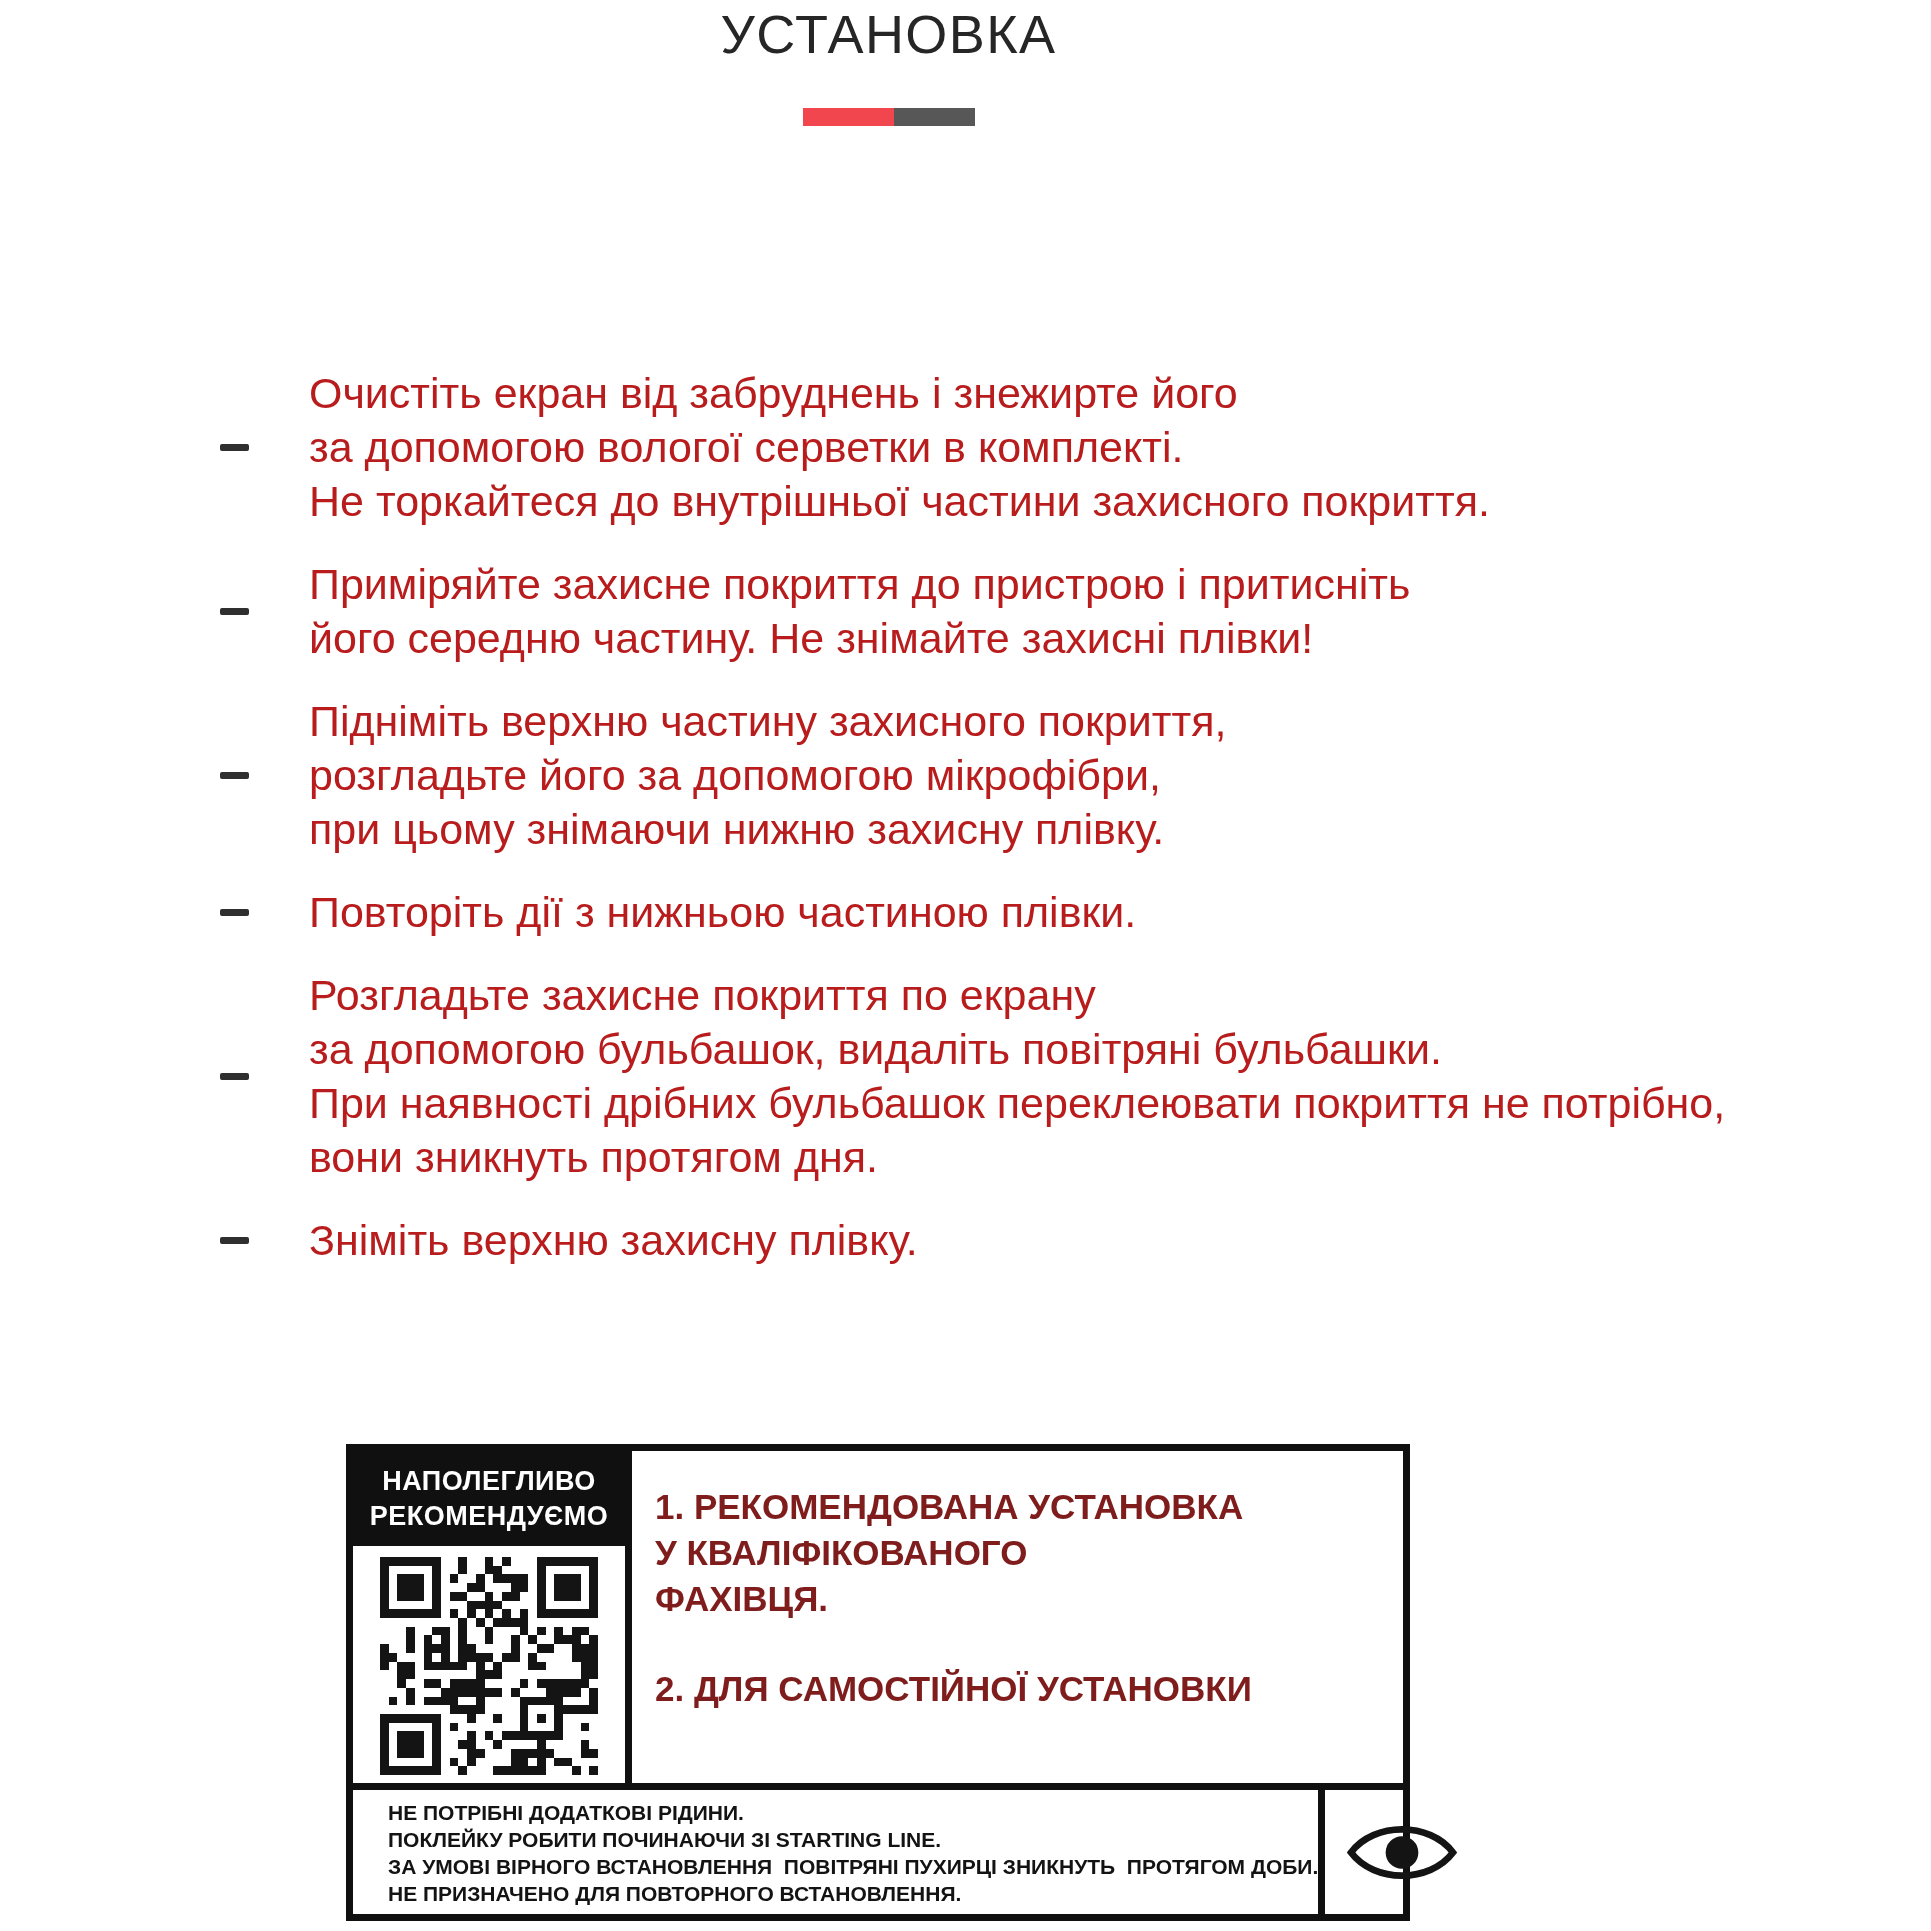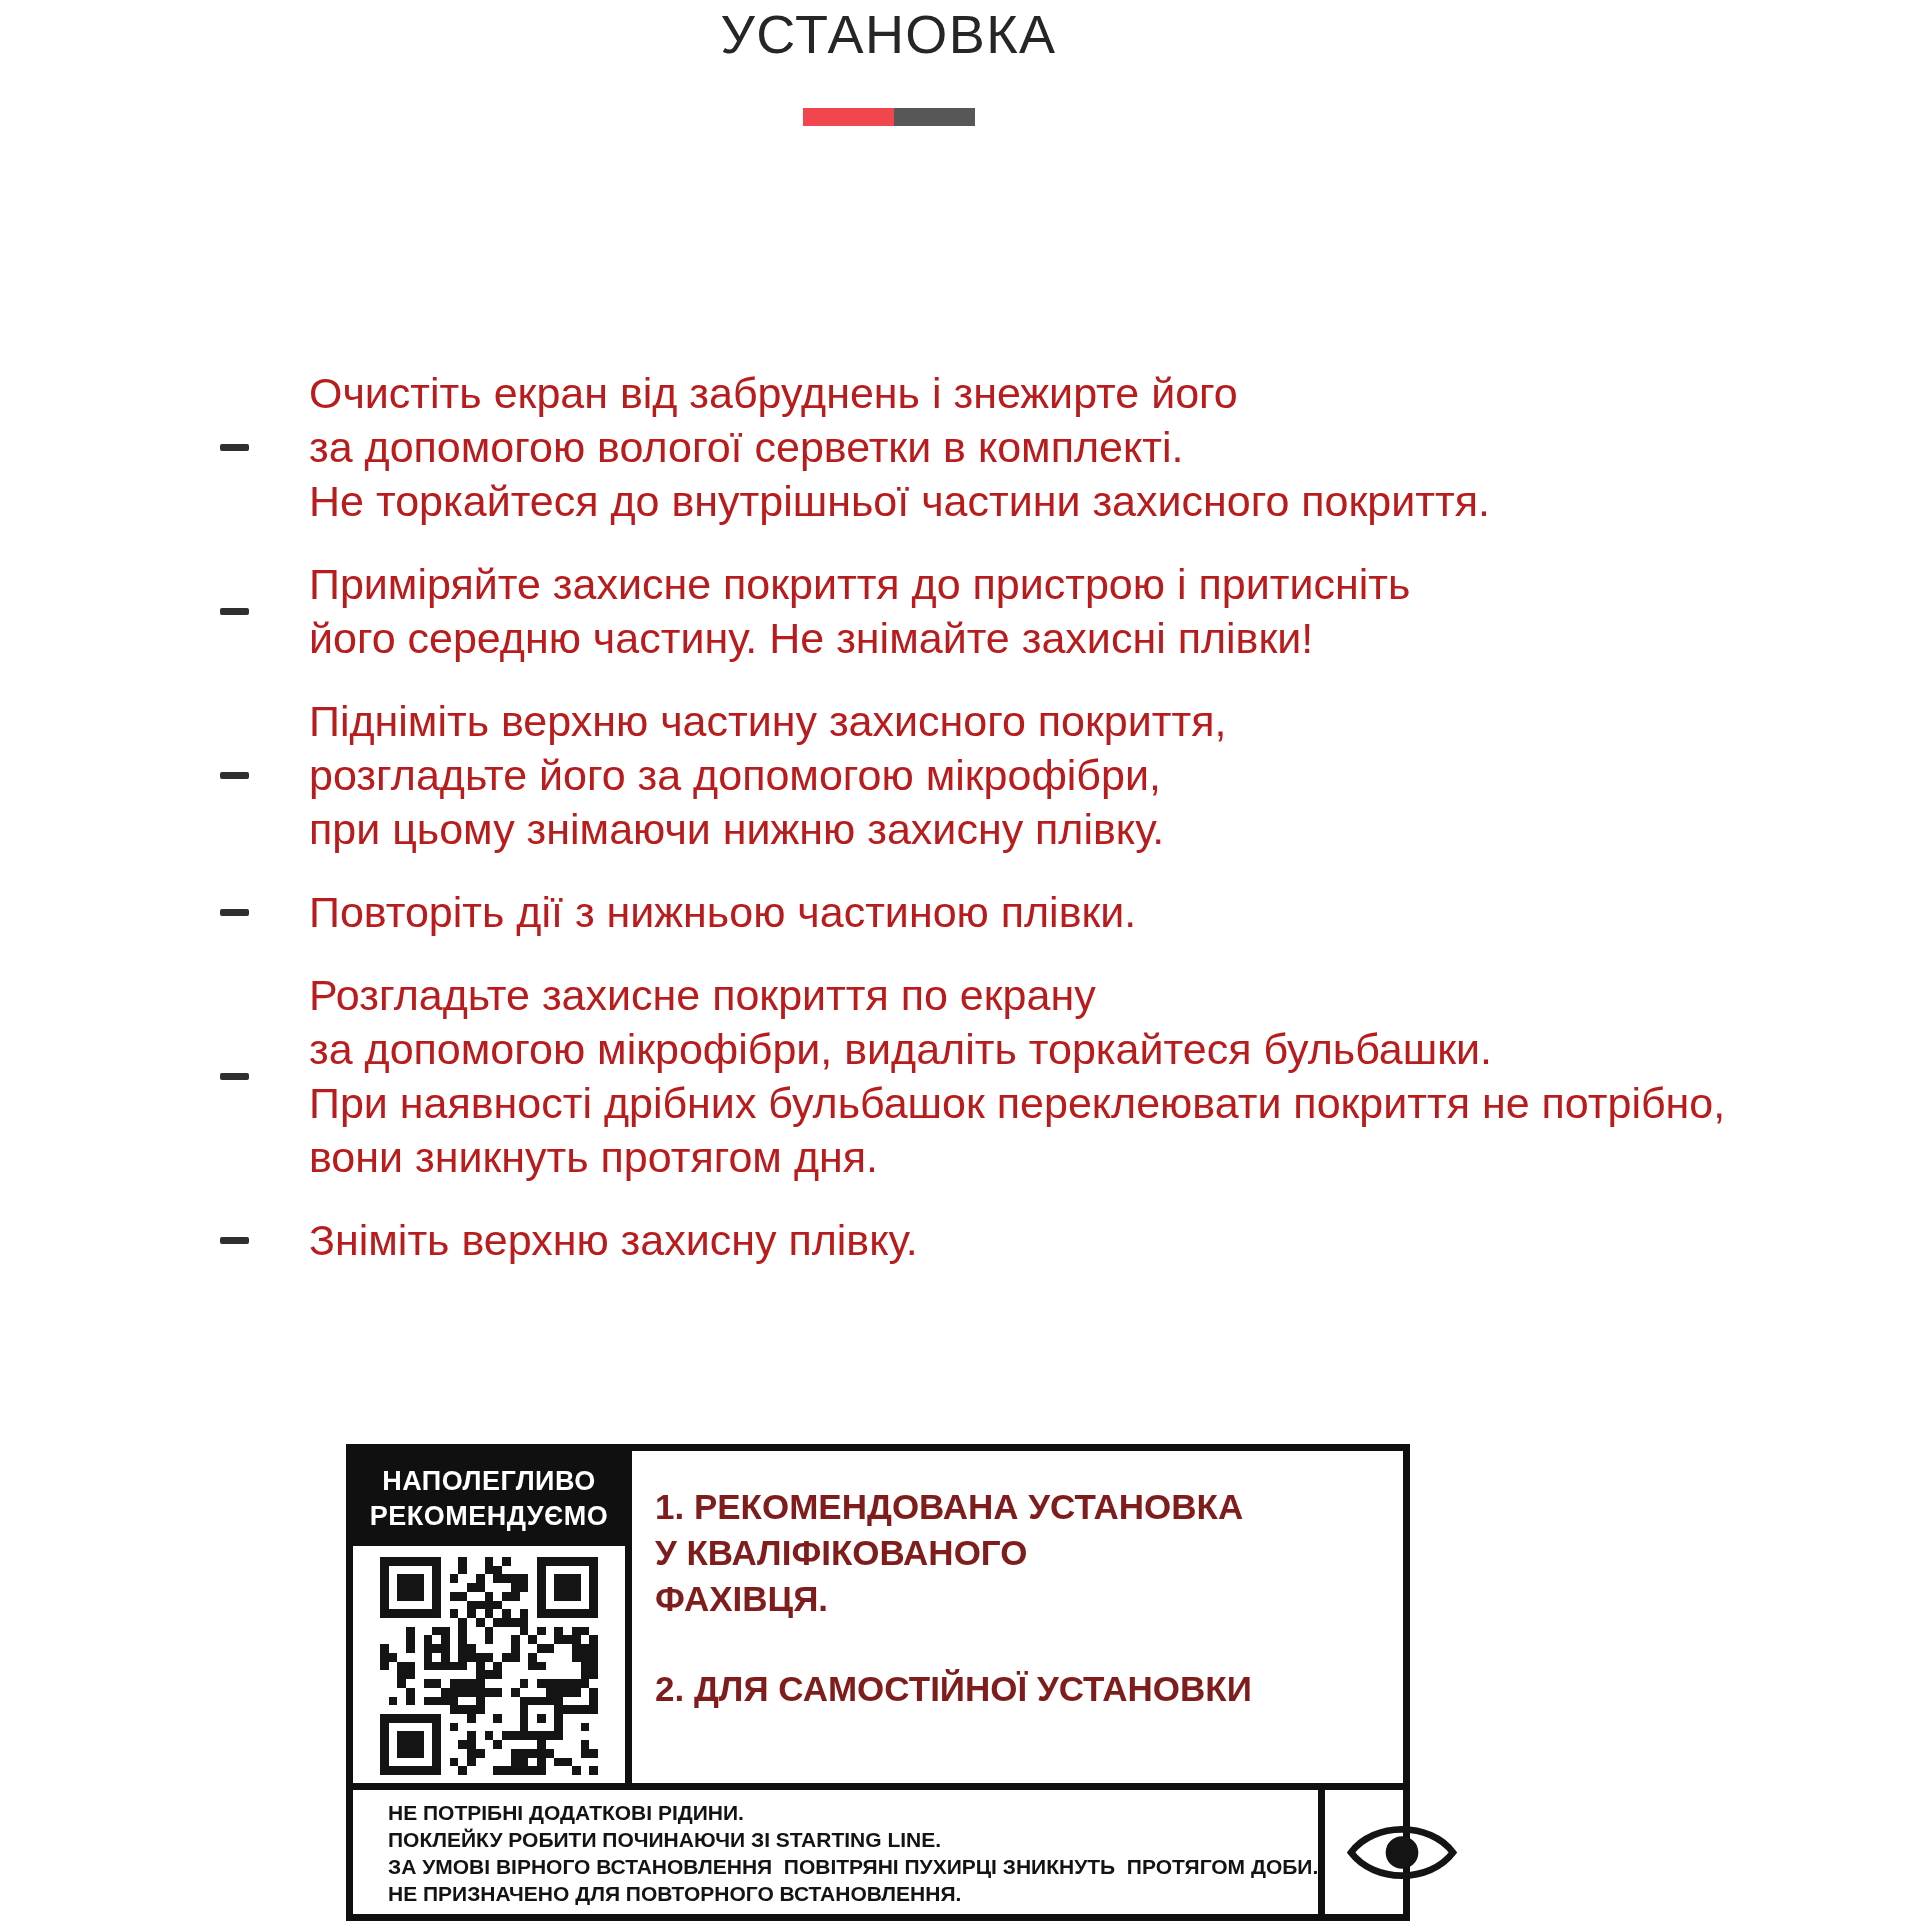--- a/index.html
+++ b/index.html
@@ -169,21 +169,21 @@
       <li class="step">
         <span class="dash"></span>
         <div class="step-lines">
           <div>Повторіть дії з нижньою частиною плівки.</div>
         </div>
       </li>
       <li class="step">
         <span class="dash"></span>
         <div class="step-lines">
           <div>Розгладьте захисне покриття по екрану</div>
-          <div>за допомогою мікрофібри, видаліть торкайтеся бульбашки.</div>
+          <div>за допомогою бульбашок, видаліть повітряні бульбашки.</div>
           <div>При наявності дрібних бульбашок переклеювати покриття не потрібно,</div>
           <div>вони зникнуть протягом дня.</div>
         </div>
       </li>
       <li class="step">
         <span class="dash"></span>
         <div class="step-lines">
           <div>Зніміть верхню захисну плівку.</div>
         </div>
       </li>

